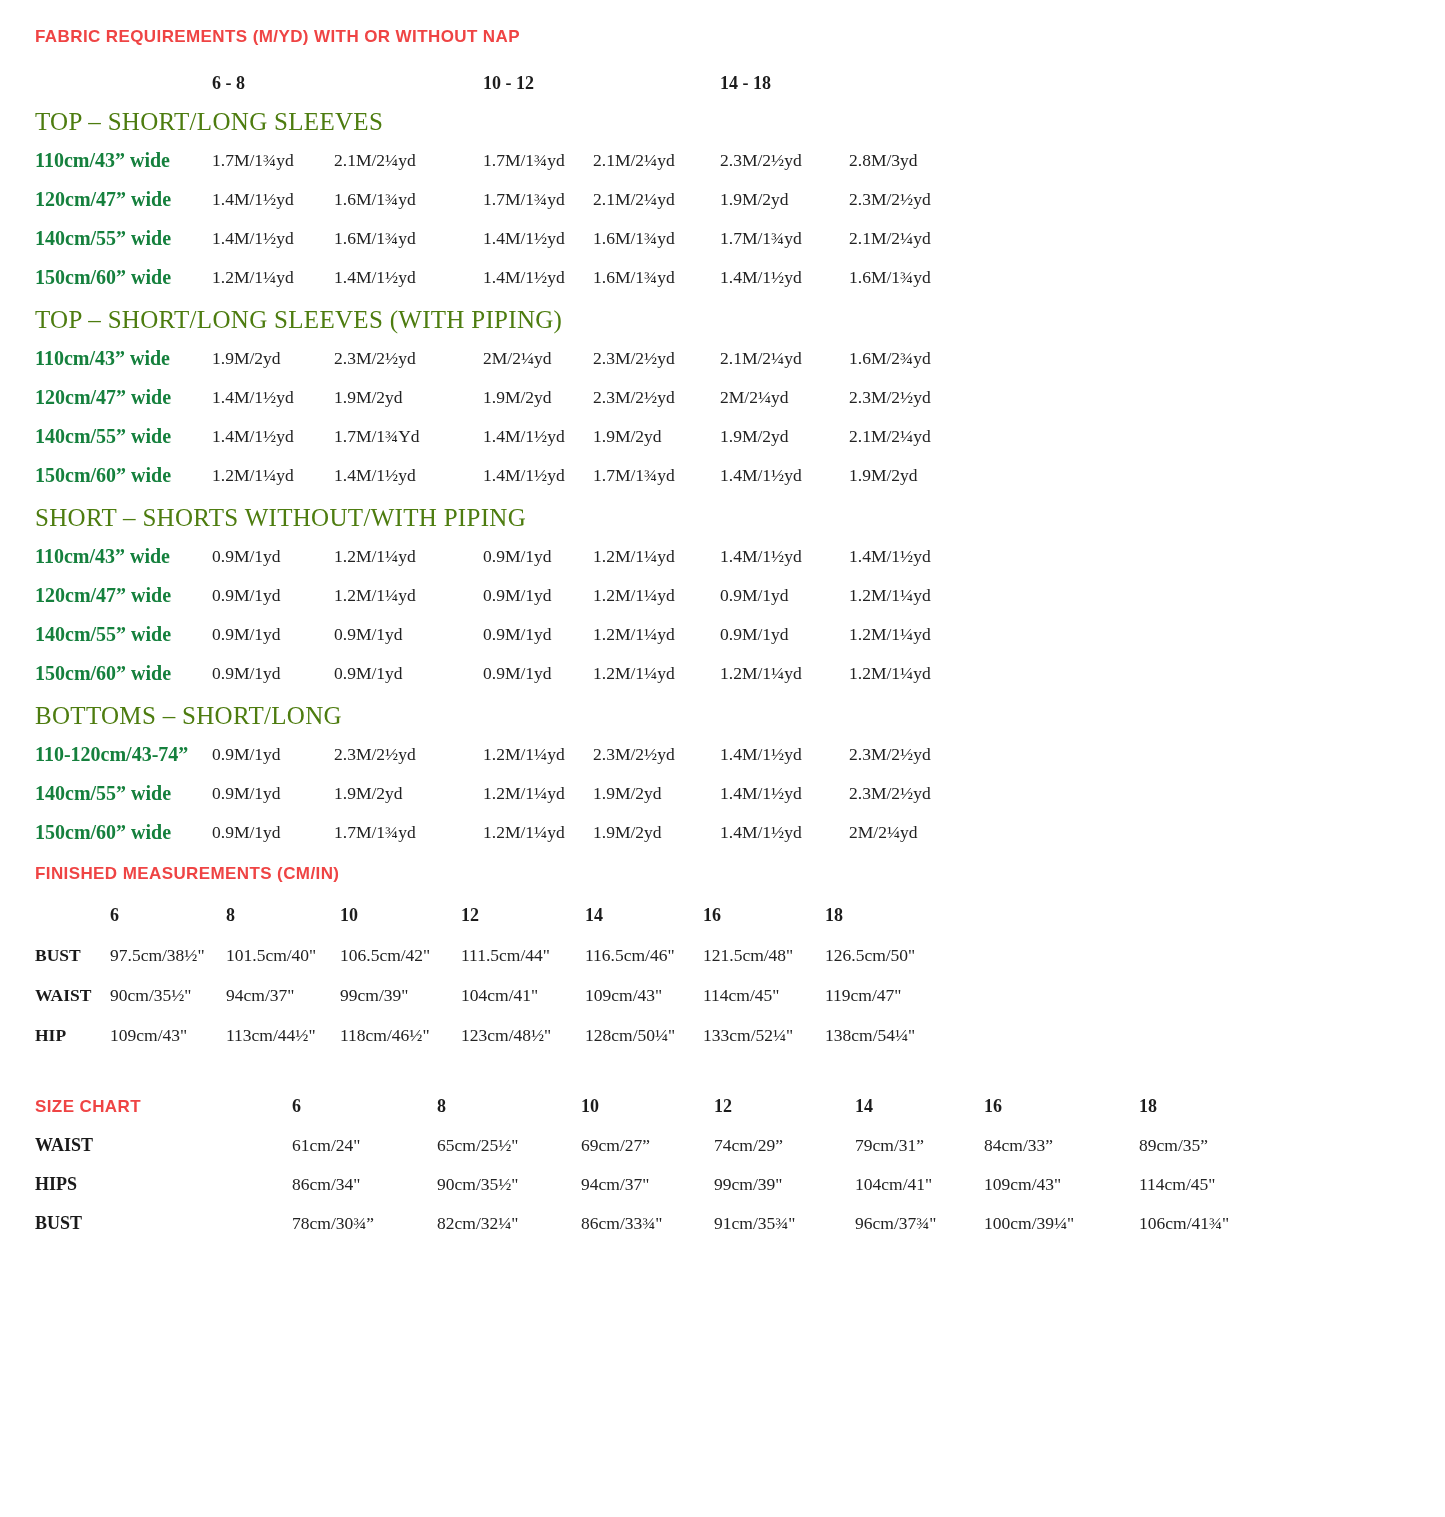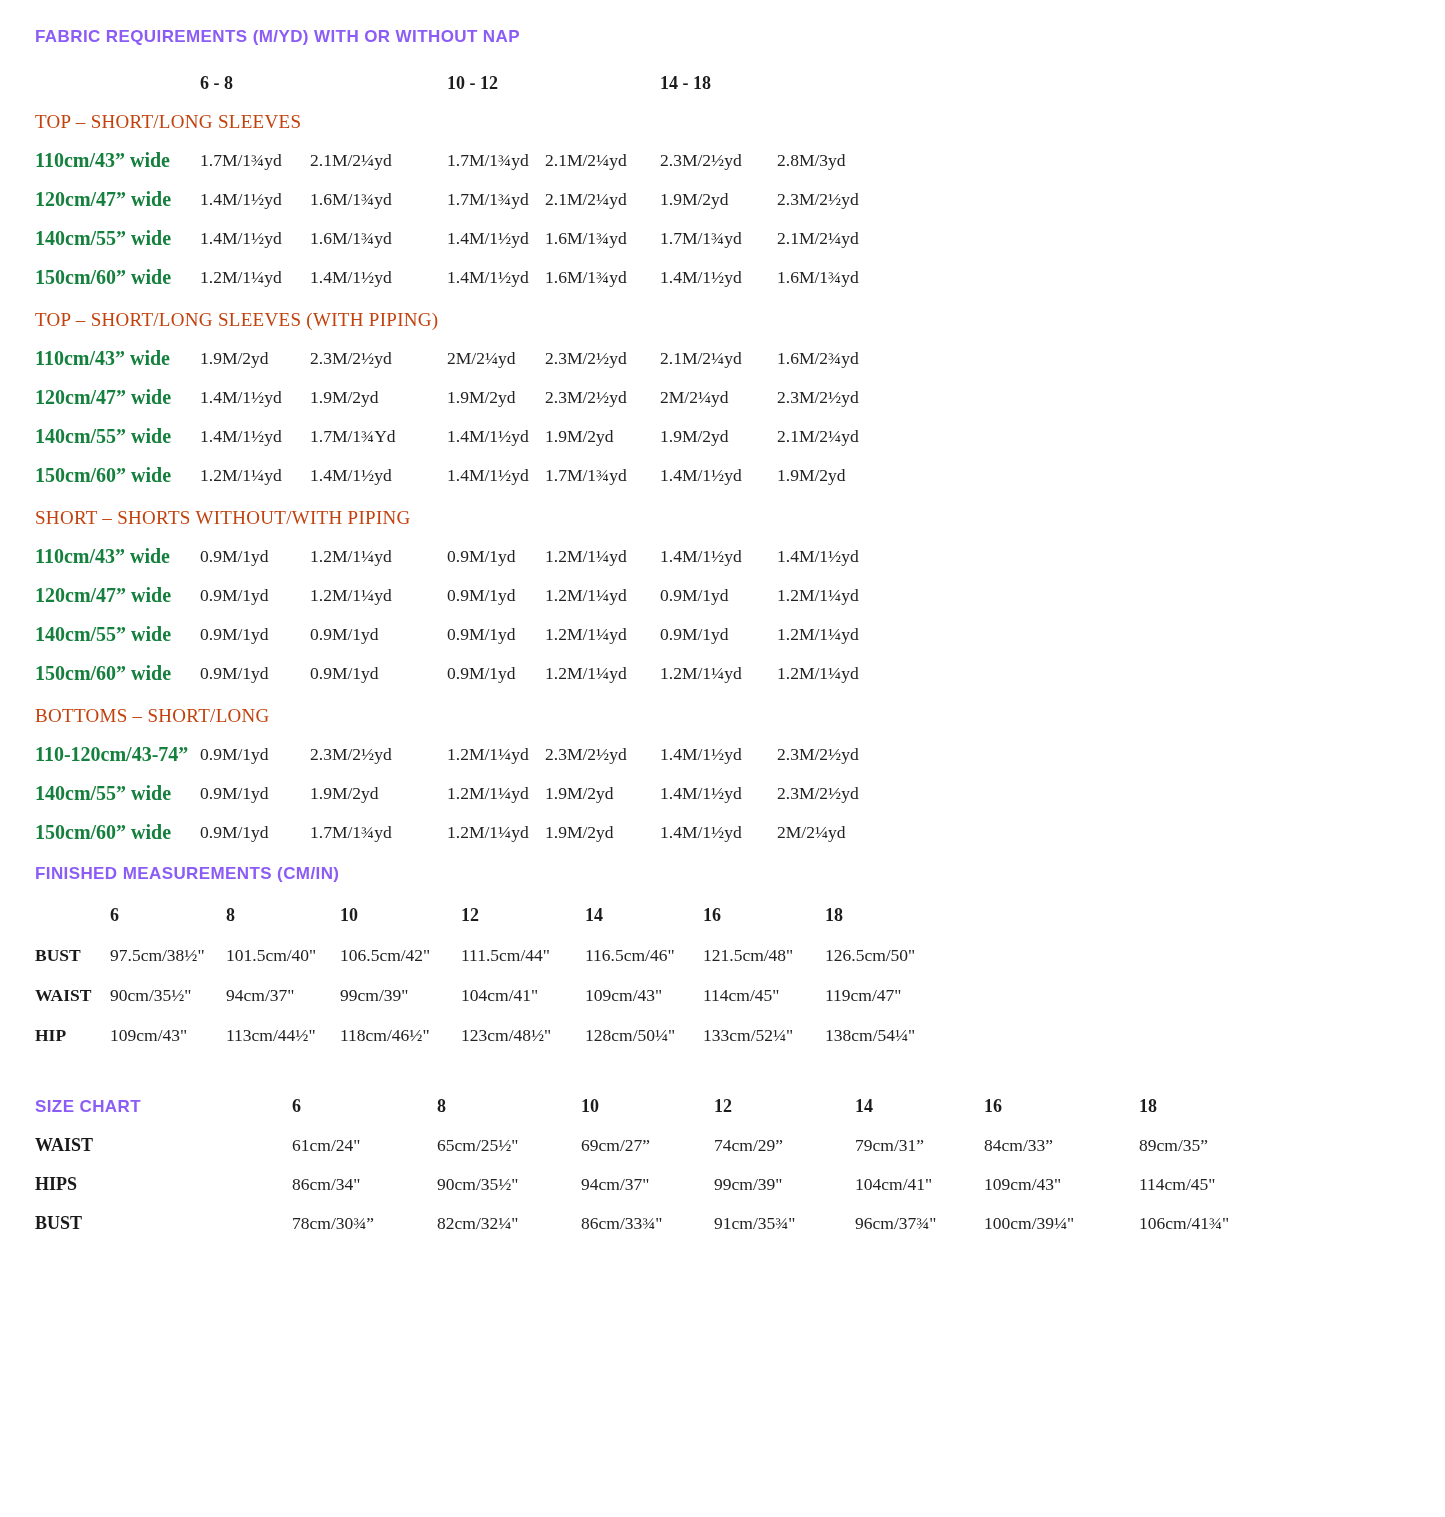--- a/index.html
+++ b/index.html
@@ -10,33 +10,33 @@
     -webkit-font-smoothing:antialiased;
     overflow:hidden;
   }
   .wrap{padding:26px 0 0 35px;}
 
   .h-sans{
     font-family:"Liberation Sans", sans-serif;
     font-weight:700;
     font-size:17px;
     letter-spacing:0.4px;
-    color:#8b5cf6;
+    color:#ef4444;
   }
   .doc-title{margin:0 0 16px 0;line-height:22px;}
 
   
-  .fgrid{display:grid;grid-template-columns:165px 110px 137px 98px 115px 117px 130px;}
+  .fgrid{display:grid;grid-template-columns:165px 110px 137px 98px 115px 117px 130px;gap:12px;}
   .fheader{height:39px;align-items:center;font-weight:700;font-size:18px;}
   .fheader .g1{grid-column:2;}
   .fheader .g2{grid-column:4;}
   .fheader .g3{grid-column:6;}
   .section-title{
     height:38px;display:flex;align-items:center;
-    font-size:19px;letter-spacing:0.3px;color:#c2410c;
+    font-size:25px;letter-spacing:0.3px;color:#4d7c0f;
   }
   .section-title.gap{margin-top:4px;}
   .frow{height:39px;align-items:center;font-size:17.5px;color:#222;}
   .frow .lbl{font-weight:700;font-size:20px;color:#15803d;font-family:Liberation Serif, serif;}
 
   
   .fm-block{margin-top:11px;}
   .fm-title{margin:0 0 10px 0;line-height:22px;}
   .fmgrid{display:grid;grid-template-columns:75px 116px 114px 121px 124px 118px 122px 130px;}
   .fm-sizes{height:40px;align-items:center;font-weight:700;font-size:18px;}

